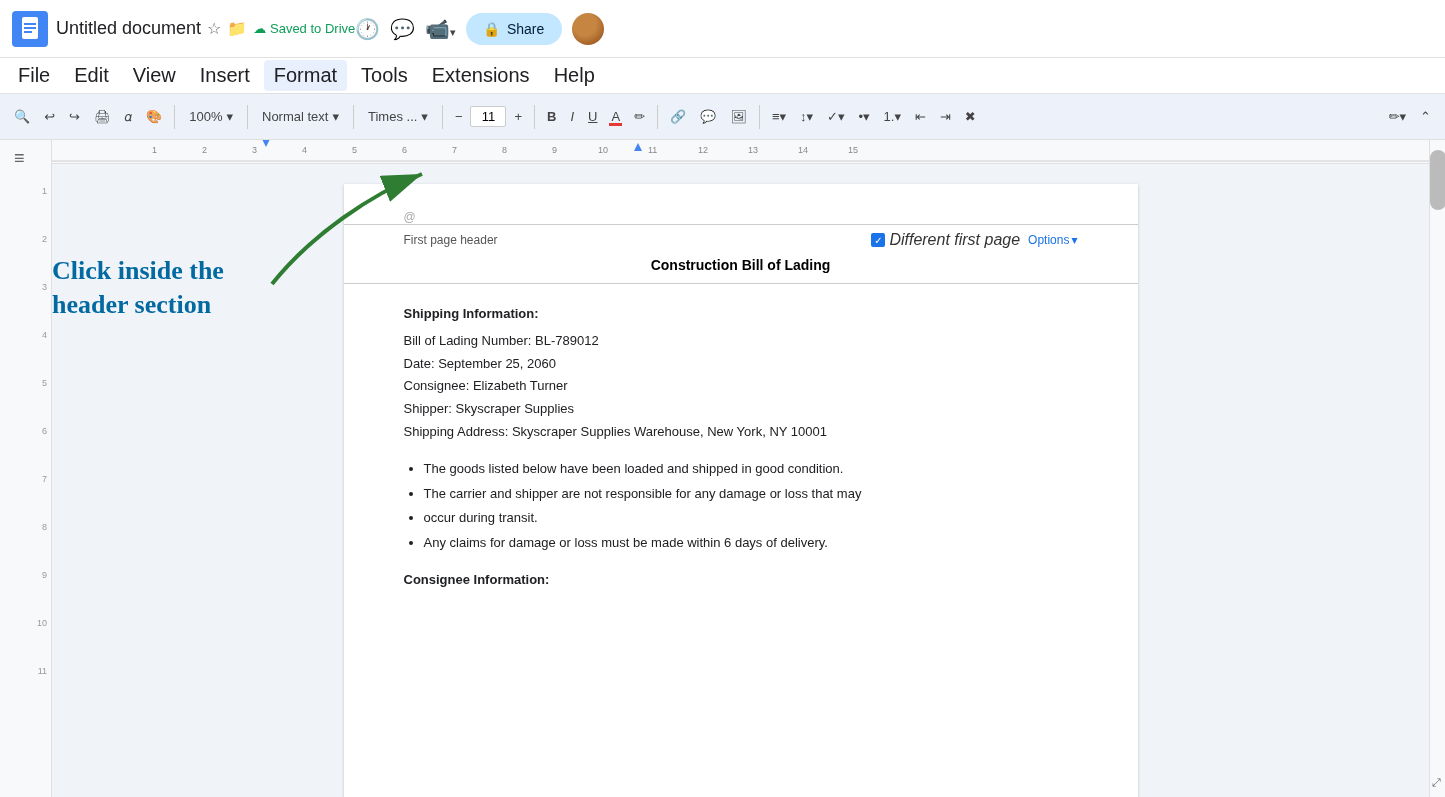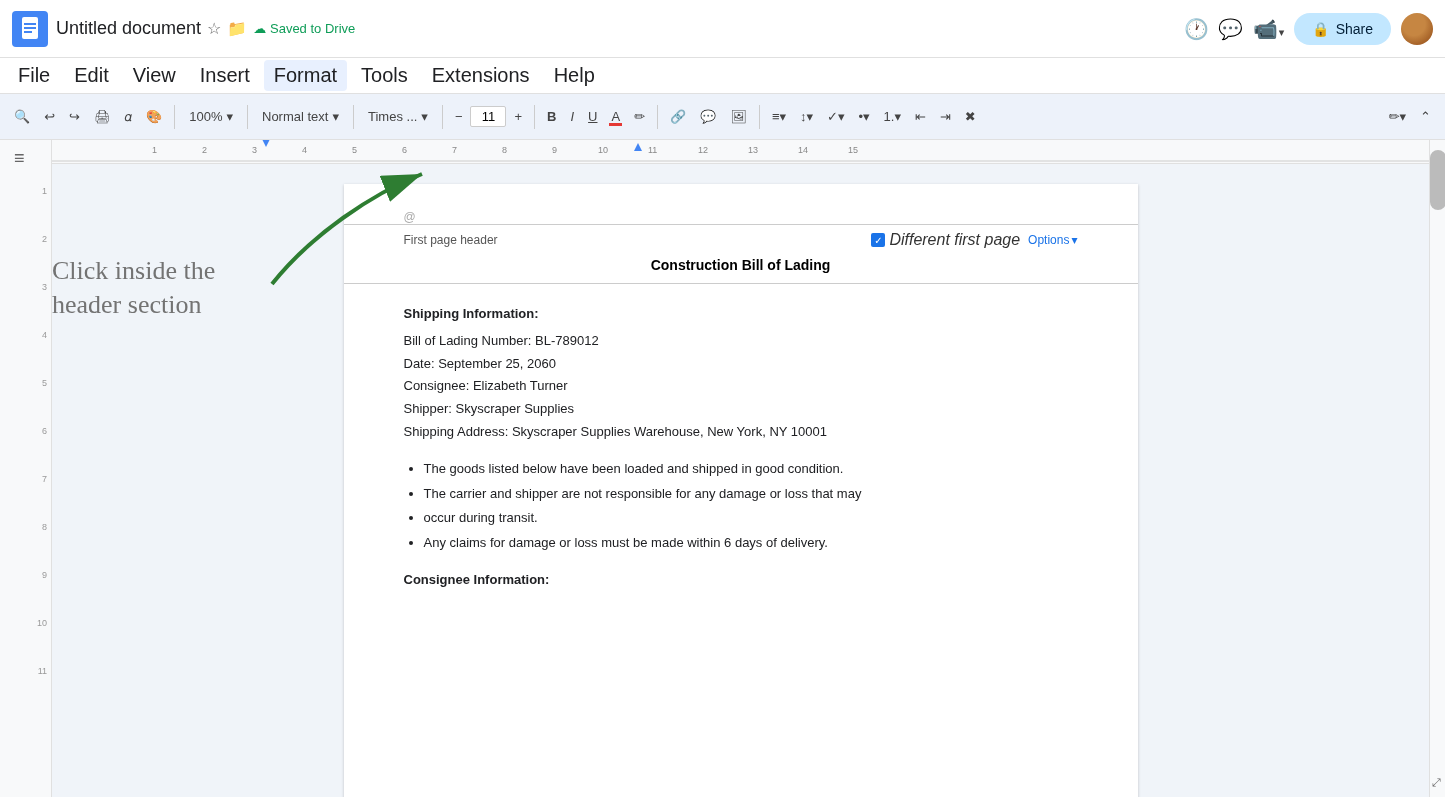--- a/index.html
+++ b/index.html
@@ -2,21 +2,20 @@
 <html><head>
   <meta charset="utf-8">
   <style>
     * { box-sizing: border-box; margin: 0; padding: 0; }
     body { font-family: Arial, sans-serif; background: #f0f4f9; overflow: hidden; width: 1445px; height: 797px; }
 
     
     .title-bar {
       display: flex; align-items: center; background: white;
       padding: 6px 12px; height: 58px; border-bottom: 1px solid #e0e0e0;
-      justify-content: space-between;
     }
     .title-left { display: flex; align-items: center; gap: 8px; }
     .doc-icon { width: 36px; height: 36px; background: #4285f4; border-radius: 4px; display: flex; align-items: center; justify-content: center; }
     .doc-icon svg { fill: white; }
     .title-text { font-size: 18px; color: #202124; }
     .title-right { display: flex; align-items: center; gap: 10px; }
     .share-btn {
       background: #c2e7ff; color: #001d35; border: none; border-radius: 20px;
       padding: 8px 18px; font-size: 14px; cursor: pointer; display: flex; align-items: center; gap: 6px;
     }
@@ -220,21 +219,21 @@
 
           <polygon points="210,2 218,2 214,10" fill="#4285f4"></polygon>
           <polygon points="582,14 590,14 586,6" fill="#4285f4"></polygon>
         </svg>
       </div>
     </div>
 
     <div class="page-container" style="position:relative;">
 
       <div style="position:absolute; left:0; top:90px; z-index:20; pointer-events:none; width:370px;">
-        <div style="font-family: 'Comic Sans MS', cursive; color:#737373; font-size:26px; line-height:1.3; font-weight:400;">
+        <div style="font-family: 'Comic Sans MS', cursive; color:#0369a1; font-size:26px; line-height:1.3; font-weight:700;">
           <div>Click inside the</div>
           <div>header section</div>
         </div>
 
         <svg style="position:absolute; top:-100px; left:200px;" width="200" height="150">
           <defs>
             <marker id="arrowhead" markerWidth="10" markerHeight="7" refX="10" refY="3.5" orient="auto">
               <polygon points="0 0, 10 3.5, 0 7" fill="#2e7d32"></polygon>
             </marker>
           </defs>

